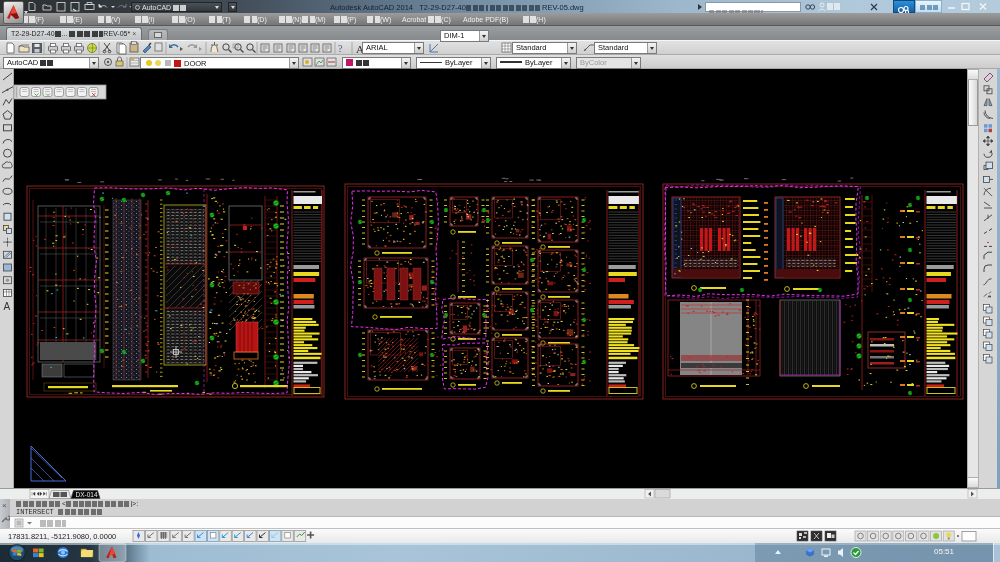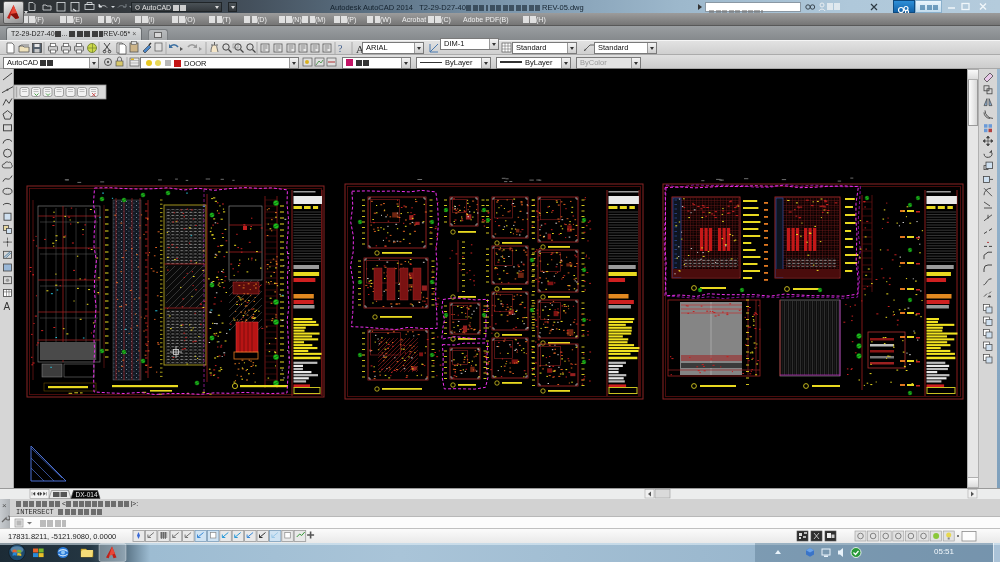--- a/index.html
+++ b/index.html
@@ -160,21 +160,21 @@
     <line x1="352" y1="42" x2="352" y2="54" stroke="#aaa" stroke-width="1"></line>
     <text x="356" y="53" font-size="11" fill="#333" font-family="Liberation Serif">A</text>
     <path d="M364 53l3-10" stroke="#c03030" stroke-width="1"></path>
     <path d="M430 52l8-8M430 44v8h8" fill="none" stroke="#4a7ab0" stroke-width="1"></path>
     <rect x="502" y="43" width="9" height="9" fill="#fff" stroke="#555" stroke-width=".7"></rect>
     <path d="M502 46h9M502 49h9M505 43v9M508 43v9" stroke="#555" stroke-width=".5"></path>
     <path d="M584 51l6-6h4" fill="none" stroke="#555" stroke-width=".9"></path>
     <path d="M584 51l2.5-1-1.5-1.5z" fill="#555"></path>
   </svg>
 <div class="combo" style="left:362px;top:42px;width:62px">ARIAL<span class="dd"></span></div>
-<div class="combo" style="left:440px;top:38px;width:59px">DIM-1<span class="dd"></span></div>
+<div class="combo" style="left:440px;top:30px;width:49px">DIM-1<span class="dd"></span></div>
 <div class="combo" style="left:512px;top:42px;width:65px">Standard<span class="dd"></span></div>
 <div class="combo" style="left:594px;top:42px;width:63px">Standard<span class="dd"></span></div>
 
 <div class="abs" style="left:0;top:55px;width:1000px;height:14px;background:linear-gradient(#e0e0e0,#cccccc);border-bottom:1px solid #a8a8a8"></div>
 <div class="combo" style="left:3px;top:56.5px;width:96px">AutoCAD <span class="zhs" style="width:13px;height:6px"></span><span class="dd"></span></div>
 <svg class="abs" style="left:0;top:0" width="350" height="70">
     <circle cx="108" cy="62" r="3.5" fill="none" stroke="#555" stroke-width="1"></circle>
     <circle cx="108" cy="62" r="1.2" fill="#555"></circle>
     <rect x="116" y="61" width="7" height="5" fill="#d8c86a" stroke="#555" stroke-width=".7"></rect>
     <path d="M117.5 61v-2a2 2 0 014 0v2" fill="none" stroke="#555" stroke-width=".8"></path>

